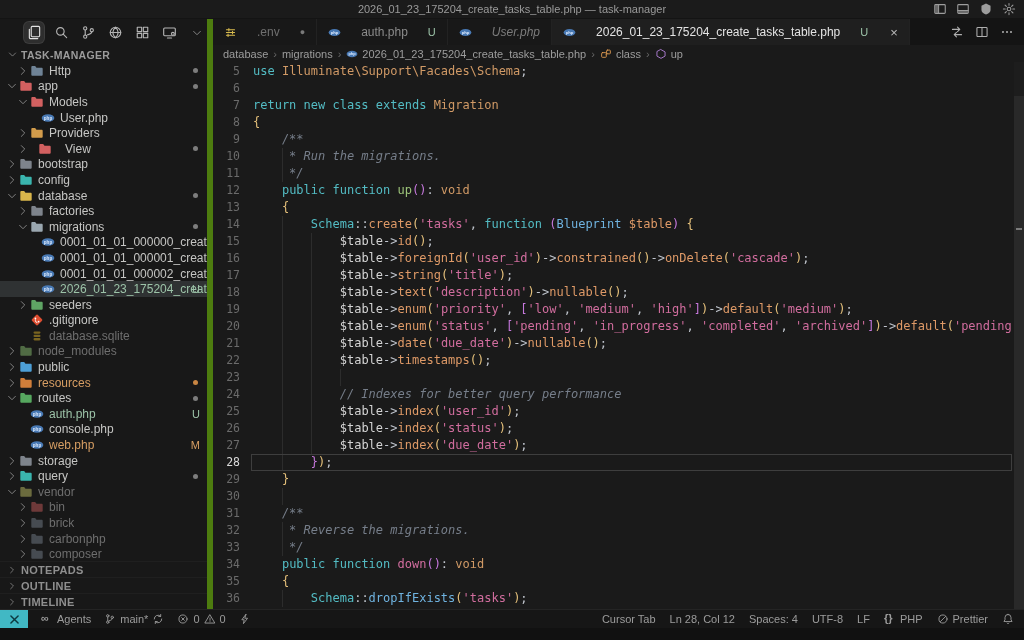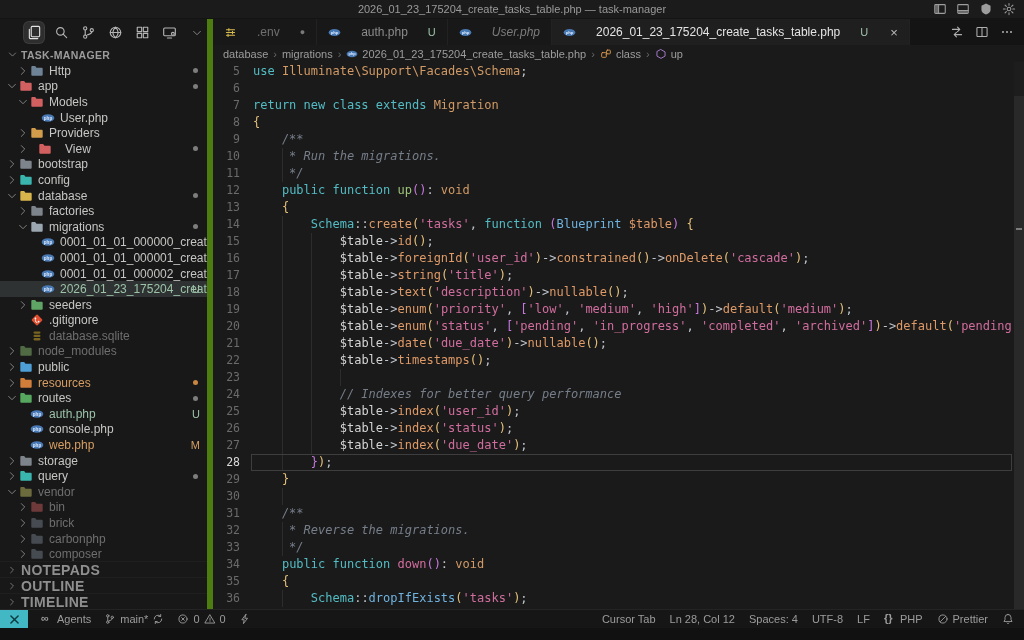--- a/index.html
+++ b/index.html
@@ -37,21 +37,21 @@
   .trow.dim .tlabel { color:#6e6e6e; }
   .trow.dim .ticon { opacity:.55; }
   .tlabel.untracked { color:#9cc3a8; }
   .tlabel.modified { color:#d79e63; }
   .tdot { position:absolute; right:9px; width:5px; height:5px; border-radius:50%; background:#7d7d7d; }
   .tdot.orange { background:#c98643; }
   .tbadge { position:absolute; right:7px; font-size:11px; color:#9cc3a8; }
   .tbadge.modified { color:#d79e63; }
 
   .side-bottom { flex:none; }
-  .bsec { height:16px; display:flex; align-items:center; gap:4px; padding-left:7px; color:#8f8f8f; font-size:14px; font-weight:bold; letter-spacing:.3px; border-top:1px solid #1f1f1f; }
+  .bsec { height:16px; display:flex; align-items:center; gap:4px; padding-left:7px; color:#8f8f8f; font-size:11px; font-weight:bold; letter-spacing:.3px; border-top:1px solid #1f1f1f; }
   .bsec .icn { width:10px; height:10px; }
 
   
   .editor-col { flex:1; display:flex; flex-direction:column; min-width:0; }
   .tabbar { height:26px; flex:none; background:#141414; display:flex; align-items:stretch; position:relative; }
   .tab { display:flex; align-items:center; gap:20px; padding:0 11px; font-size:12px; color:#8b8b8b; border-right:1px solid #222222; background:#181818; white-space:nowrap; }
   .tab .icn { width:13px; height:13px; }
   .tab.preview .tab-label { font-style:italic; color:#7c7c7c; }
   .tab.dim .tab-label { color:#6f6f6f; }
   .tab.active { background:#1f1f1f; color:#e4e4e4; }

